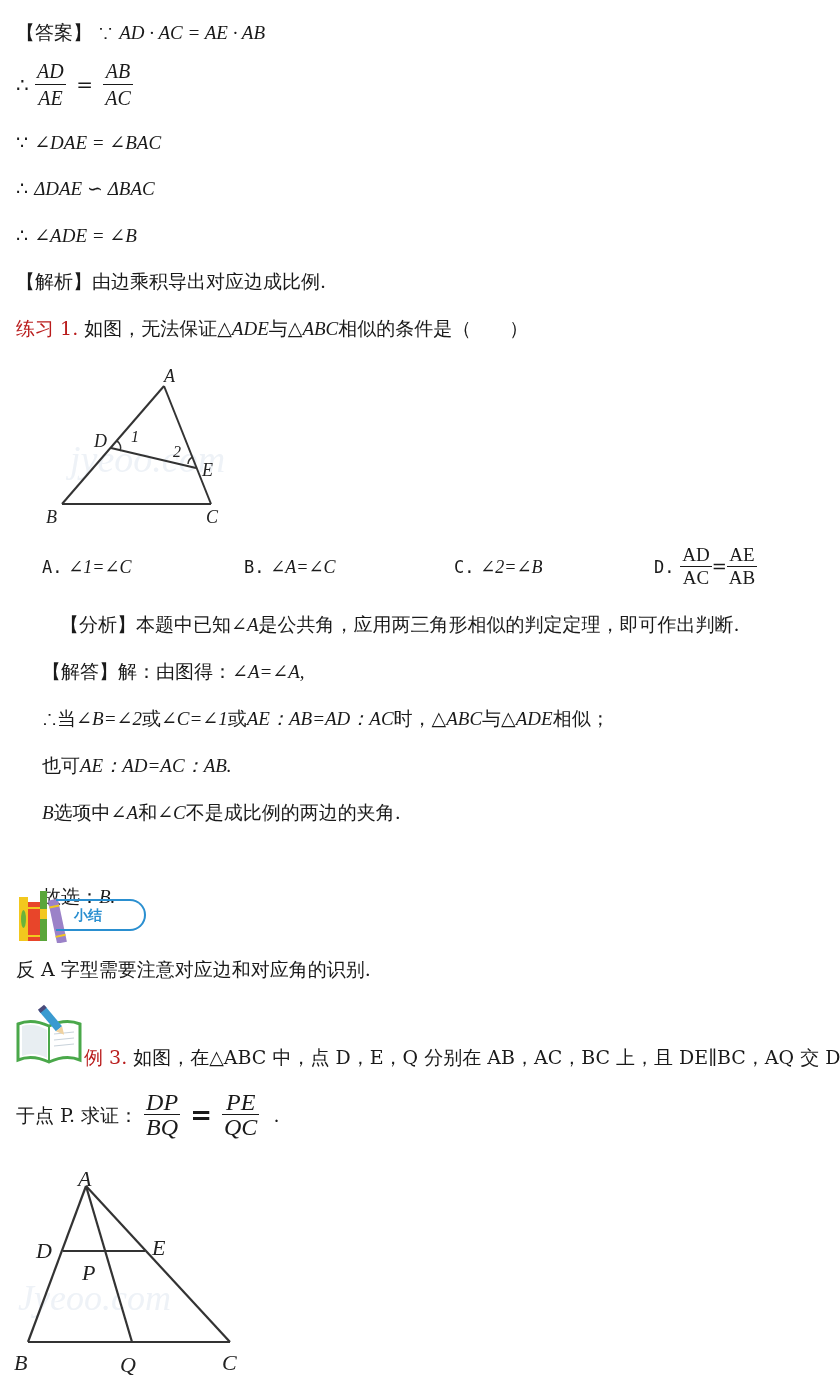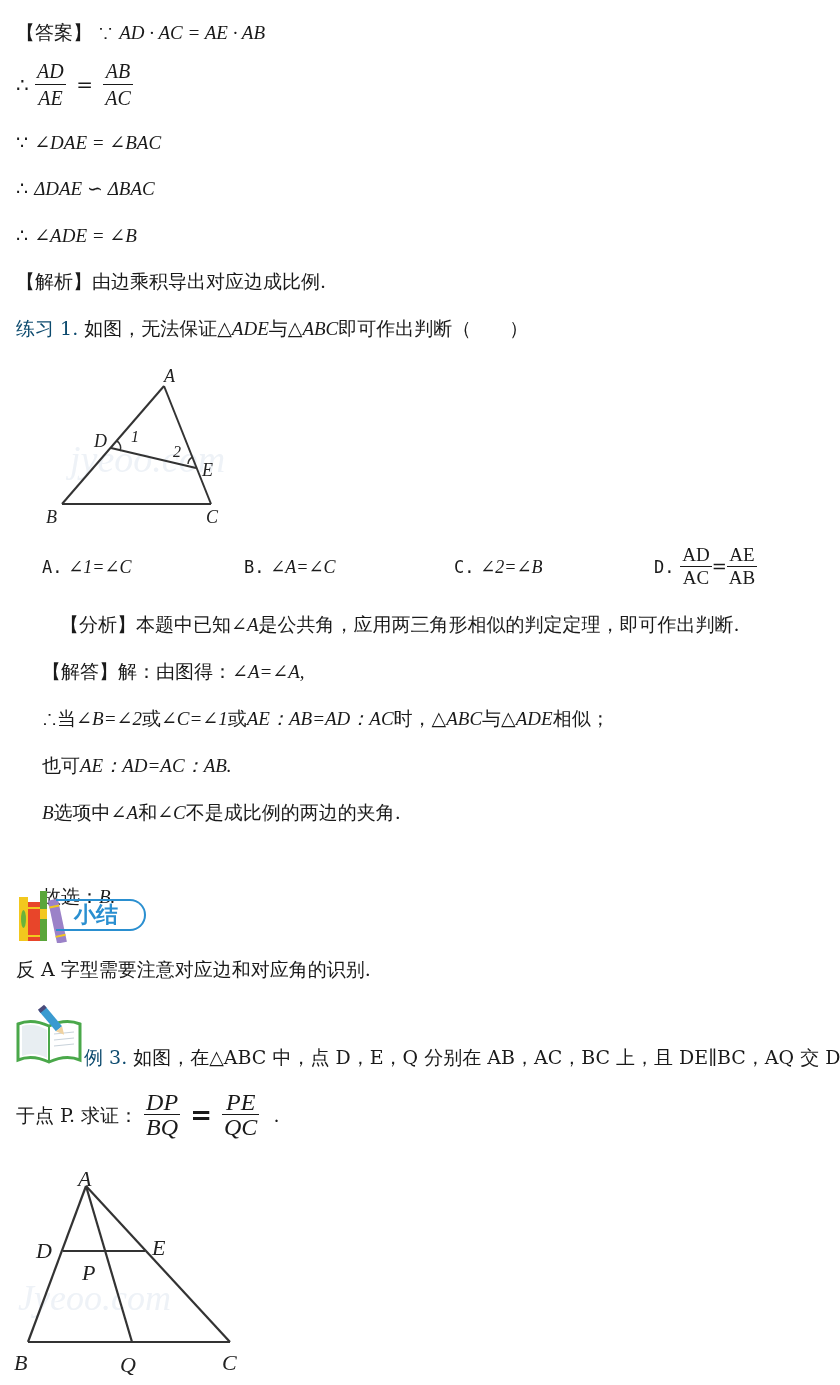--- a/index.html
+++ b/index.html
@@ -4,38 +4,38 @@
 <style>
   html, body { margin: 0; padding: 0; background: #ffffff; }
   body {
     width: 840px; height: 1385px; position: relative; overflow: hidden;
     font-family: "DejaVu Serif", "Liberation Serif", serif;
     color: #1a1a1a;
   }
   .abs { position: absolute; white-space: nowrap; }
   .line { font-size: 19px; line-height: 24px; }
   .math { font-family: "Liberation Serif", "DejaVu Serif", serif; font-style: italic; }
-  .red { color: #0c4a6e; }
+  .red { color: #b91c1c; }
   .frac { display: inline-block; vertical-align: middle; text-align: center; font-family: "Liberation Serif", serif; font-style: italic; }
   .frac .num { display: block; border-bottom: 1.5px solid #1a1a1a; padding: 0 2px; line-height: 26px; text-align: center; }
   .frac .den { display: block; padding: 0 2px; line-height: 26px; }
   .frac.upright { font-style: normal; font-family: "Liberation Serif", serif; font-size: 19px; }
   .frac.upright .num, .frac.upright .den { line-height: 22px; }
   .frac.cambria { font-size: 24px; }
   .frac.cambria .num, .frac.cambria .den { line-height: 24px; }
   .eq { display: inline-block; vertical-align: middle; margin: 0 4px; }
   .choice { font-size: 18px; }
   .opt-letter { font-family: "DejaVu Sans Mono", "Liberation Mono", monospace; font-size: 17px; }
   .summary-badge {
     position: absolute; left: 56px; top: 899px; width: 90px; height: 32px;
     border: 2px solid #2a8fd0; border-left: none; border-radius: 0 16px 16px 0;
     box-sizing: border-box;
   }
   .summary-label {
-    position: absolute; left: 74px; top: 900px; font-size: 22px; color: #2a8fd0;
+    position: absolute; left: 74px; top: 900px; font-size: 14px; color: #2a8fd0;
     font-family: "DejaVu Sans", sans-serif; font-weight: bold; line-height: 30px;
   }
   svg text { font-family: "Liberation Serif", serif; font-style: italic; }
 </style>
 </head>
 <body>
 
 <div class="abs line" style="left:16px; top:20px;">
   <span>【答案】</span>
   <span>∵</span>
@@ -69,21 +69,21 @@
   <span>∴</span>
   <span class="math">∠ADE = ∠B</span>
 </div>
 
 <div class="abs line" style="left:16px; top:269px;">
   <span>【解析】</span><span>由边乘积导出对应边成比例.</span>
 </div>
 
 <div class="abs line" style="left:16px; top:316px;">
   <span class="red">练习 1.</span>
-  <span>如图，无法保证△</span><span class="math">ADE</span><span>与△</span><span class="math">ABC</span><span>即可作出判断（　　）</span>
+  <span>如图，无法保证△</span><span class="math">ADE</span><span>与△</span><span class="math">ABC</span><span>相似的条件是（　　）</span>
 </div>
 
 <svg class="abs" style="left:30px; top:360px;" width="240" height="170">
   <text x="40" y="112" font-size="38" fill="#eef2f7" font-style="italic">jyeoo.com</text>
   <line x1="134" y1="26" x2="32" y2="144" stroke="#333" stroke-width="2"></line>
   <line x1="134" y1="26" x2="181" y2="144" stroke="#333" stroke-width="2"></line>
   <line x1="32" y1="144" x2="181" y2="144" stroke="#333" stroke-width="2"></line>
   <line x1="81" y1="88" x2="166" y2="108" stroke="#333" stroke-width="2"></line>
   <path d="M 87 81 A 8 8 0 0 1 90 91" fill="none" stroke="#333" stroke-width="1.5"></path>
   <path d="M 158 104 A 8 8 0 0 1 163 97" fill="none" stroke="#333" stroke-width="1.5"></path>

